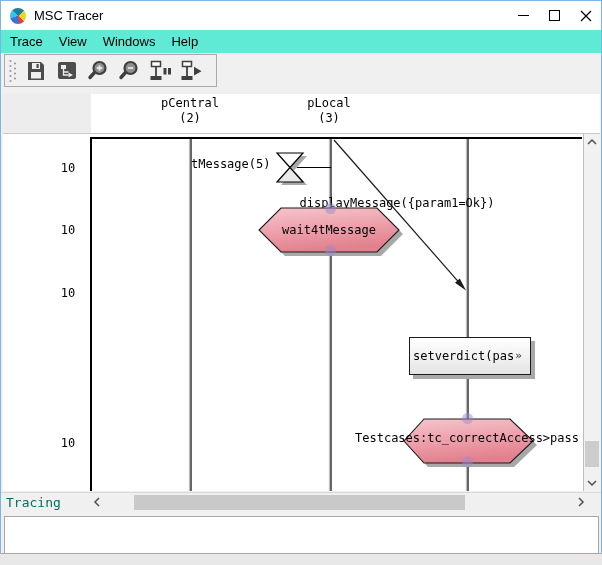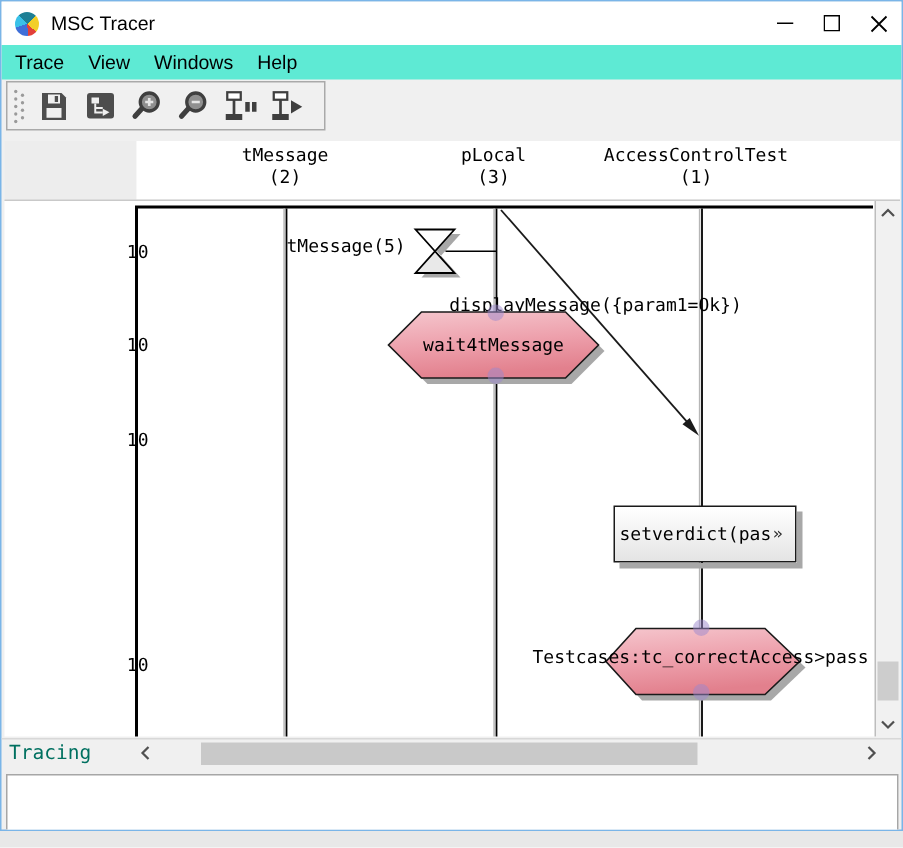--- a/index.html
+++ b/index.html
@@ -27,21 +27,21 @@
   .handle{margin-left:2px;margin-right:1px;}
   
   .corner{left:2px;top:93px;width:88px;height:39px;background:#ededed;}
   .headerwhite{left:90px;top:93px;width:509px;height:39px;background:#fff;}
   .hdr-divider{left:2px;top:132px;width:597px;height:1px;background:#c9c9c9;}
   .inst{top:95px;width:180px;text-align:center;font-family:"DejaVu Sans Mono",monospace;font-size:12px;line-height:15px;}
   
   .chartbg{left:2px;top:133px;width:580px;height:357px;background:#fff;border-right:1px solid #bdbdbd;}
   .lines-layer{left:0;top:0;pointer-events:none;}
   .mono{font-family:"DejaVu Sans Mono",monospace;font-size:12px;line-height:16px;white-space:pre;}
-  .rowlabel{left:68px;width:30px;text-align:right;}
+  .rowlabel{left:52px;width:30px;text-align:center;}
   .hexwrap{pointer-events:auto;}
   .hextext{display:flex;align-items:center;justify-content:center;z-index:5;}
   .dot{width:11px;height:11px;border-radius:50%;background:rgba(156,136,206,0.5);z-index:6;}
   .actionbox{left:408px;top:336px;width:122px;height:38px;background:linear-gradient(#ffffff,#e4e4e4);
     border:1px solid #1a1a1a;box-shadow:4px 4px 0 #a8a8a8;display:flex;align-items:center;padding-left:3px;box-sizing:border-box;z-index:4;}
   .overflow-mark{font-size:11px;color:#2b2b2b;margin-left:1px;}
   .c2text{left:348px;top:429px;width:236px;text-align:center;z-index:6;}
   
   .vscroll{left:583px;top:133px;width:16px;height:357px;background:#f1f1f1;}
   .vbtn{left:583px;width:16px;height:16px;display:flex;align-items:center;justify-content:center;}
@@ -147,30 +147,26 @@
         <rect x="3.5" y="17" width="11" height="4" fill="#3f3f3f"></rect>
         <path d="M16 7.8 l7.5 4.4 -7.5 4.4 z" fill="#3f3f3f"></path>
       </svg>
     </button>
   </div>
 
   <div class="abs corner"></div>
   <div class="abs headerwhite"></div>
   <div class="abs hdr-divider"></div>
   <div class="abs inst" style="left:99px;">
-    <div>tMessage</div>
+    <div>pCentral</div>
     <div>(2)</div>
   </div>
   <div class="abs inst" style="left:238px;text-align:center;">
     <div>pLocal</div>
     <div>(3)</div>
-  </div>
-  <div class="abs inst" style="left:373px;">
-    <div>AccessControlTest</div>
-    <div>(1)</div>
   </div>
 
   <div class="abs chartbg"></div>
 
   <svg class="abs lines-layer" width="602" height="565">
 
     <path d="M90 490 L90 137 L581 137" fill="none" stroke="#000" stroke-width="2"></path>
 
     <g>
       <line x1="188.4" y1="138" x2="188.4" y2="490" stroke="#b6b6b6" stroke-width="1"></line>

